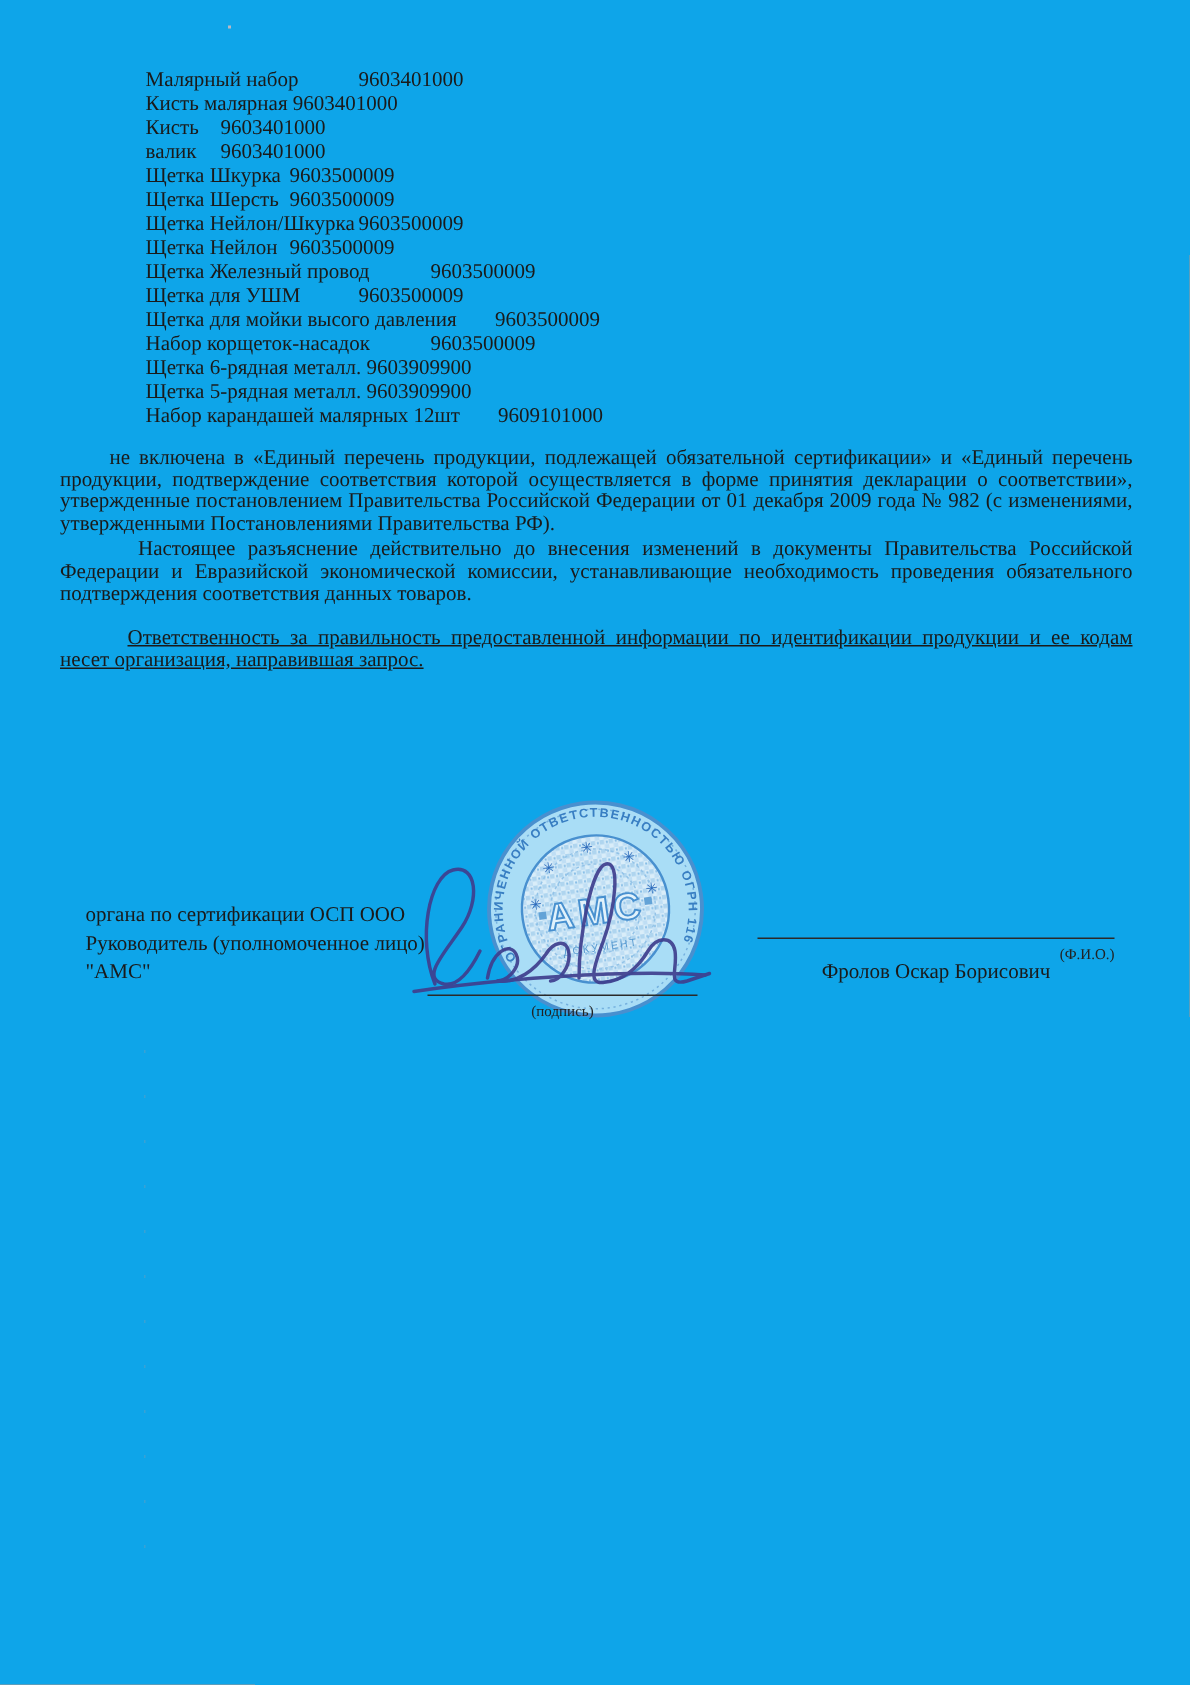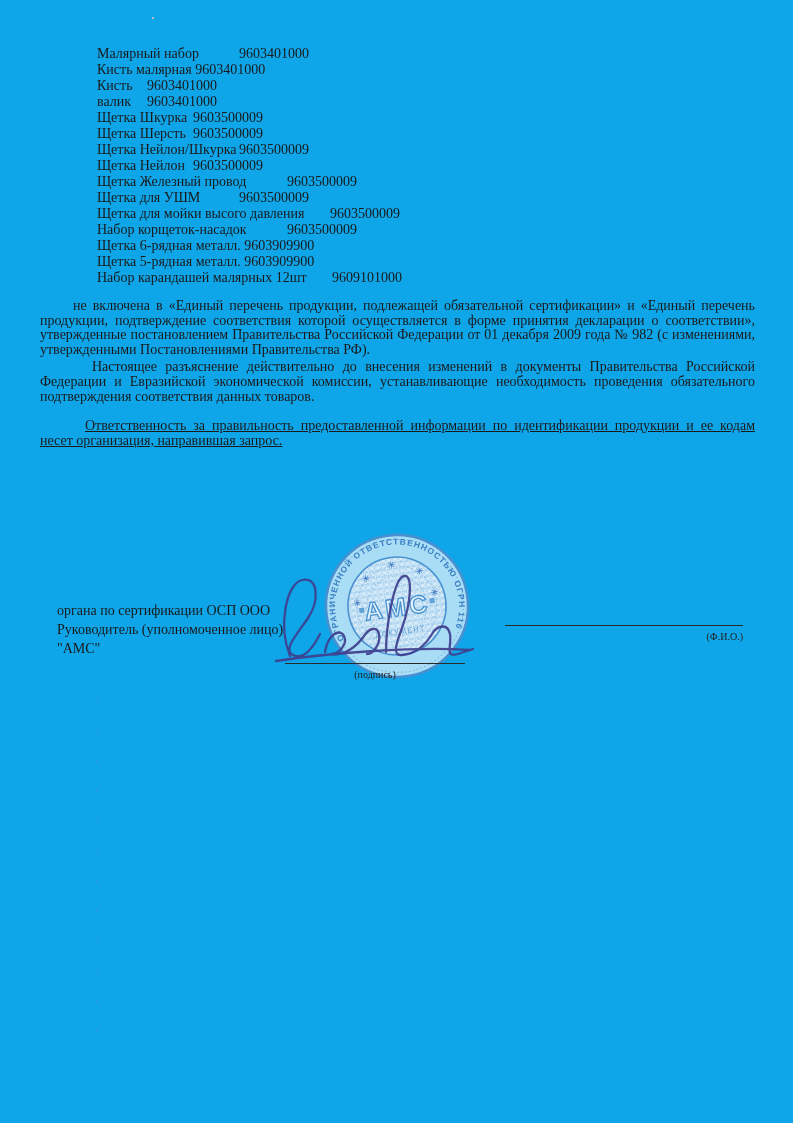--- a/index.html
+++ b/index.html
@@ -126,20 +126,21 @@
       <path d="M 57,86 C 60,68 72,62 76,70 C 80,78 71,88 63,88 C 77,90 89,80 96,70 C 101,62 109,60 111,68 C 113,78 105,88 99,88"></path>
       <path d="M 118,86 C 118,60 126,12 136,10 C 146,8 142,40 134,62 C 128,78 124,90 134,89 C 148,88 158,78 164,68 C 170,58 180,58 182,68 C 184,80 176,92 190,88 L 205,83"></path>
       <path d="M 8,95 C 60,87 150,80 202,84"></path>
     </g>
   </svg>
 
   <div class="sign-line">
     <span class="cap">(подпись)</span>
   </div>
 
+  <div class="fio-name">Фролов Оскар Борисович</div>
   <div class="fio-line">
     <span class="cap">(Ф.И.О.)</span>
   </div>
 
   <div class="artifact-col"></div>
   <div class="speck"></div>
 
 </div>
 
 </body></html>

